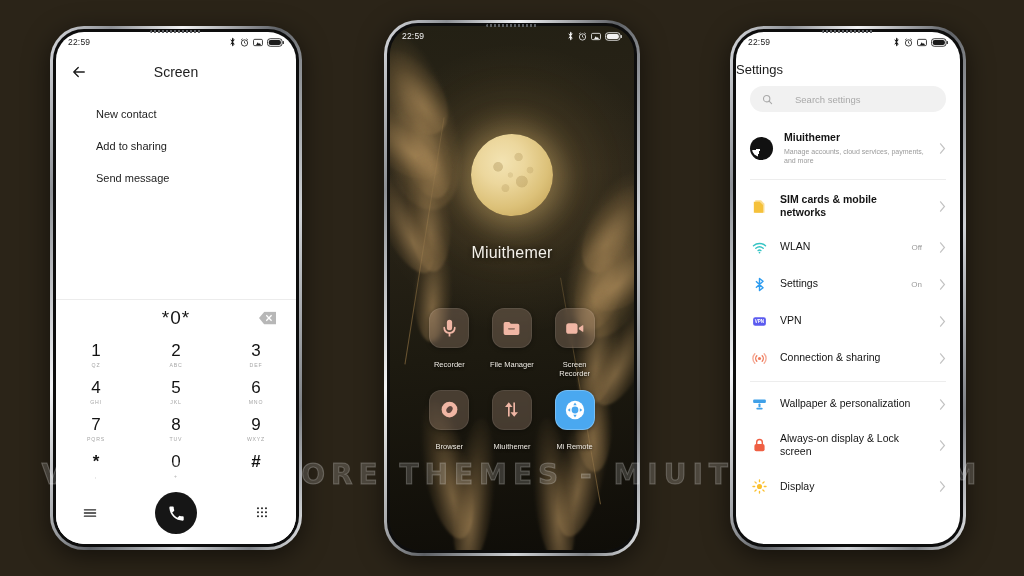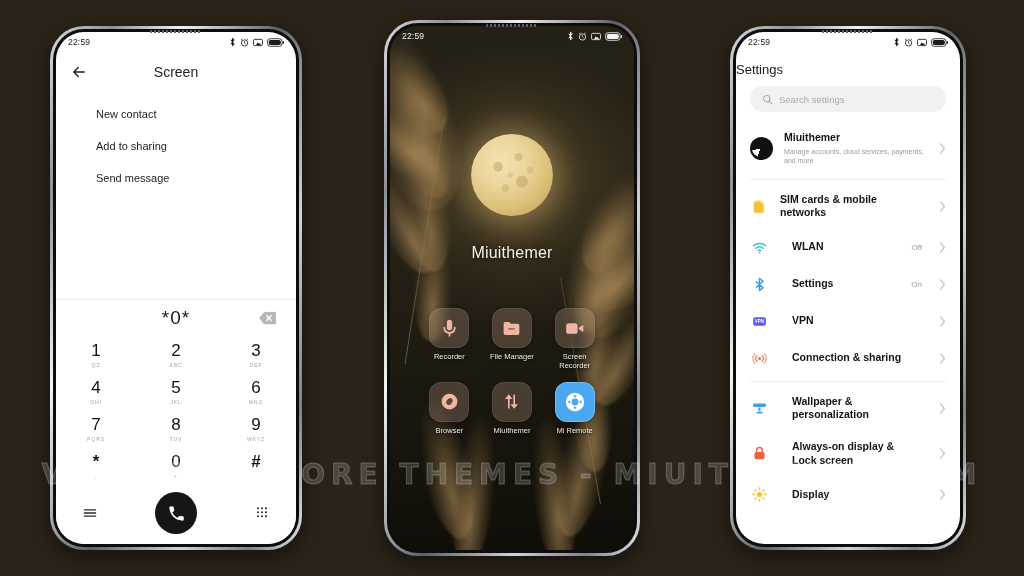--- a/index.html
+++ b/index.html
@@ -197,49 +197,49 @@
     background: rgba(206,170,150,0.26);
     backdrop-filter: blur(2px);
     border: 0.5px solid rgba(255,255,255,0.08);
     display: flex; align-items: center; justify-content: center;
     box-shadow: 0 1px 4px rgba(0,0,0,0.35);
   }
   .app-icon svg { width: 21px; height: 21px; color: #f0b6a4; }
   .app-icon.blue { background: #4aa8f0; border-color: rgba(255,255,255,0.25); }
   .app-icon.blue svg { color: #ffffff; width: 24px; height: 24px; }
   .app-name {
-    margin-top: 4px; font-size: 7.5px; color: #f0ece4;
+    margin-top: 12px; font-size: 7.5px; color: #f0ece4;
     text-align: center; line-height: 1.25; max-width: 52px;
     text-shadow: 0 1px 3px rgba(0,0,0,0.85);
   }
 
   
   #screen-right { background: #ffffff; display: flex; flex-direction: column; }
   .settings-title {
     font-size: 13px; color: #1b1b1b;
     padding: 10px 0 9px;
   }
   .search-wrap { padding: 0 14px 10px; }
   .search-box {
     height: 26px; border-radius: 13px; background: #f1f1f1;
-    display: flex; align-items: center; gap: 6px; padding: 0 12px;
+    display: flex; align-items: center; gap: 22px; padding: 0 12px;
     cursor: text;
   }
   .search-box svg { width: 11px; height: 11px; color: #a9a9a9; flex: none; }
   .search-ph { font-size: 9.5px; color: #a9a9a9; }
   .settings-list { flex: 1; overflow: hidden; }
   .s-row {
     display: flex; align-items: center;
     padding: 9px 14px; gap: 11px; cursor: pointer;
   }
   .s-ico { width: 19px; height: 19px; flex: none; display: flex; align-items: center; justify-content: center; }
   .s-ico svg { width: 17px; height: 17px; display: block; }
   .s-body { flex: 1; min-width: 0; }
   .s-label { font-size: 10.5px; color: #141414; font-weight: 600; line-height: 1.3; }
-  .s-label.reg { font-weight: 700; margin-left: 12px; }
+  .s-label.reg { font-weight: 400; }
   .s-sub { font-size: 7px; color: #9a9a9a; line-height: 1.35; margin-top: 2px; }
   .s-val { font-size: 8px; color: #9a9a9a; margin-right: 6px; white-space: nowrap; }
   .chev { width: 7px; height: 11px; color: #c2c2c2; flex: none; }
   .s-divider { height: 1px; background: #ededed; margin: 4px 14px; }
   .avatar {
     width: 23px; height: 23px; border-radius: 50%;
     background: #111; flex: none; position: relative; overflow: hidden;
   }
   .avatar::after {
     content:""; position:absolute; left: 2px; top: 3px;

